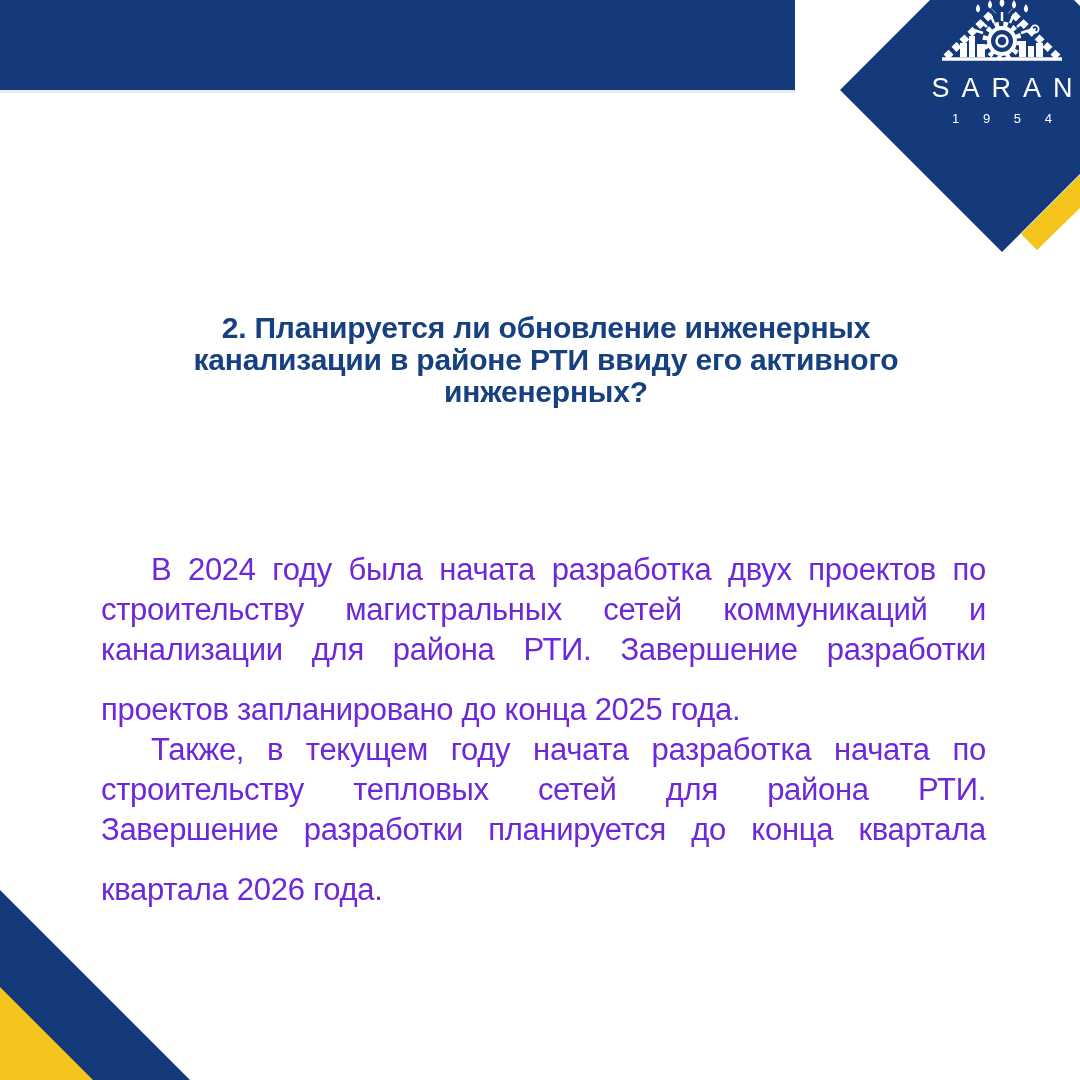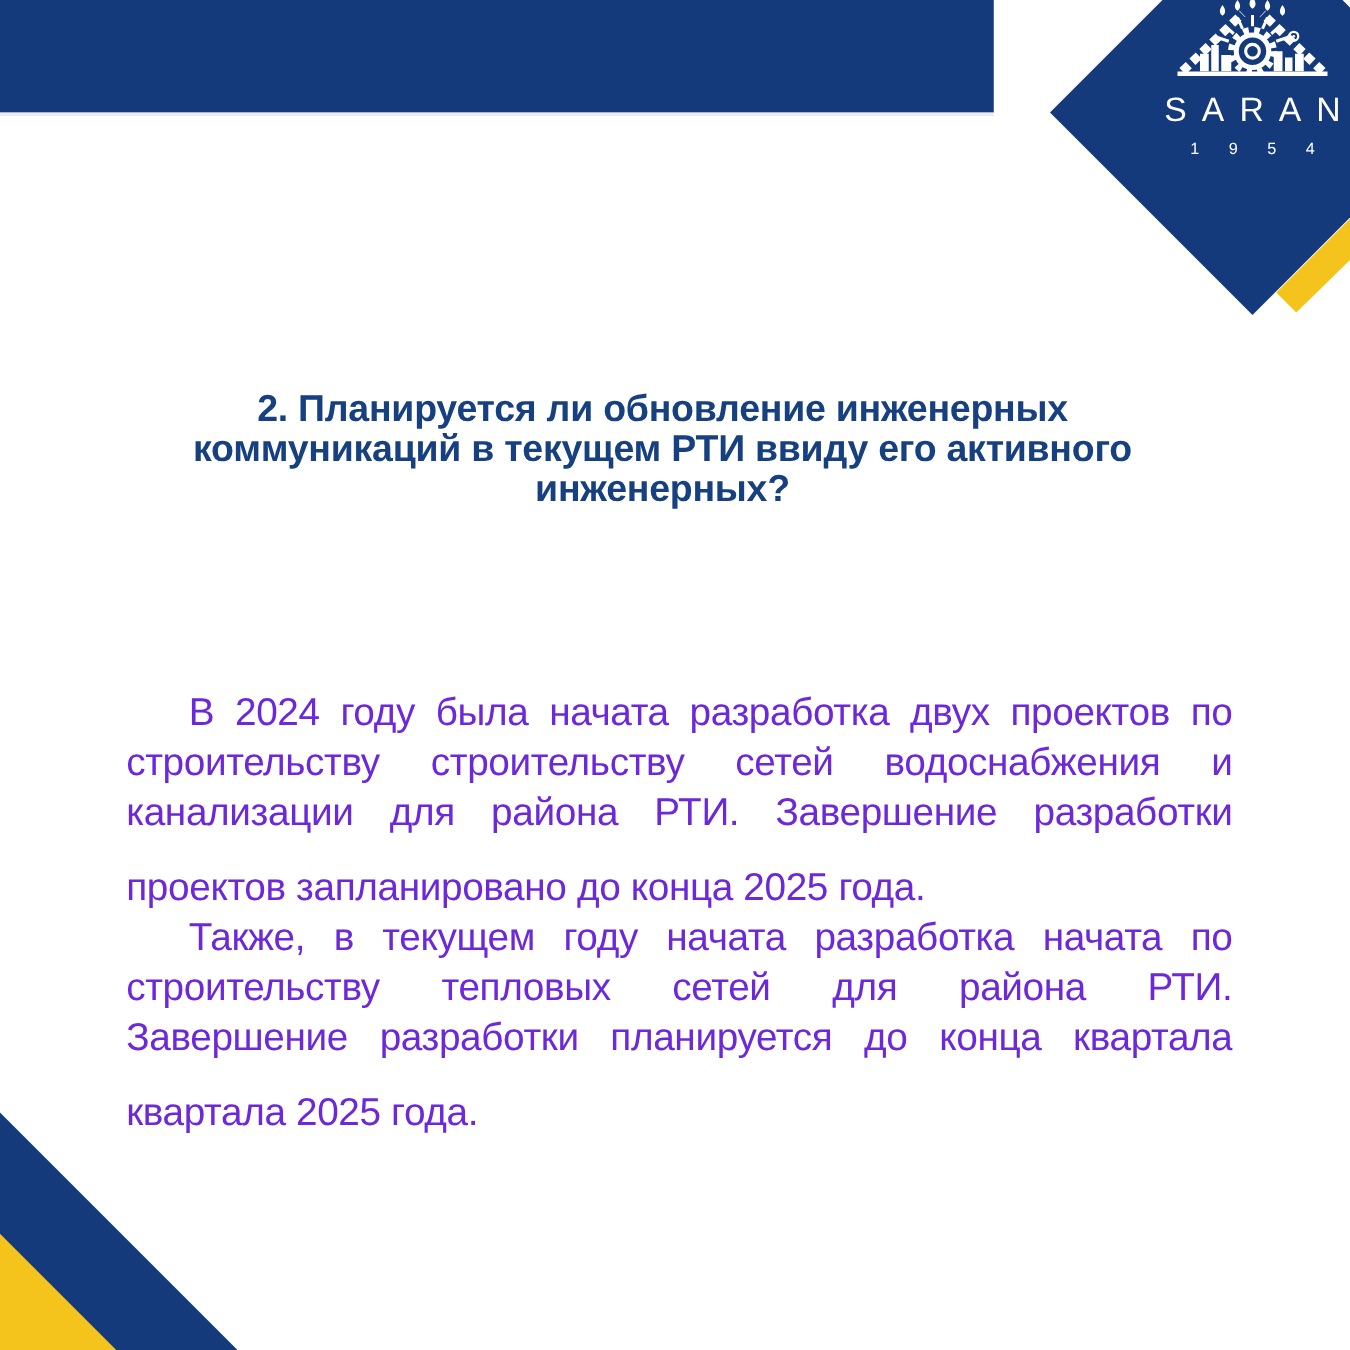--- a/index.html
+++ b/index.html
@@ -42,21 +42,21 @@
   }
   .brand-year {
     margin-top: 7px;
     font-size: 13px;
     letter-spacing: 10px;
     padding-left: 10px;
     white-space: nowrap;
   }
   .question {
     position: absolute;
-    left: 80px;
+    left: 96px;
     top: 312px;
     width: 900px;
     z-index: 2;
     color: #16407F;
     font-size: 30px;
     font-weight: 700;
     line-height: 32px;
     letter-spacing: -0.2px;
     text-align: center;
   }
@@ -147,32 +147,32 @@
         <path transform="translate(80,6)" d="M0,-6 C2.8,-2.2 2.8,0.8 0,2.6 C-2.8,0.8 -2.8,-2.2 0,-6 Z"></path>
         <path transform="translate(92,10)" d="M0,-6 C2.8,-2.2 2.8,0.8 0,2.6 C-2.8,0.8 -2.8,-2.2 0,-6 Z"></path>
       </g>
     </svg>
     <div class="brand-name">SARAN</div>
     <div class="brand-year">1 9 5 4</div>
   </div>
 
   <div class="question">
     <span class="hline">2. Планируется ли обновление инженерных</span>
-    <span class="hline">коммуникаций в текущем РТИ ввиду его активного</span>
+    <span class="hline">канализации в районе РТИ ввиду его активного</span>
     <span class="hline">инженерных?</span>
   </div>
 
   <div class="answer">
     <div>
       <div class="line first">В 2024 году была начата разработка двух проектов по</div>
-      <div class="line">строительству строительству сетей водоснабжения и</div>
+      <div class="line">строительству магистральных сетей коммуникаций и</div>
       <div class="line">канализации для района РТИ. Завершение разработки</div>
       <div class="line last">проектов запланировано до конца 2025 года.</div>
     </div>
     <div>
       <div class="line first">Также, в текущем году начата разработка начата по</div>
       <div class="line">строительству тепловых сетей для района РТИ.</div>
       <div class="line">Завершение разработки планируется до конца квартала</div>
-      <div class="line last">квартала 2025 года.</div>
+      <div class="line last">квартала 2026 года.</div>
     </div>
   </div>
 
 </div>
 
 </body></html>

